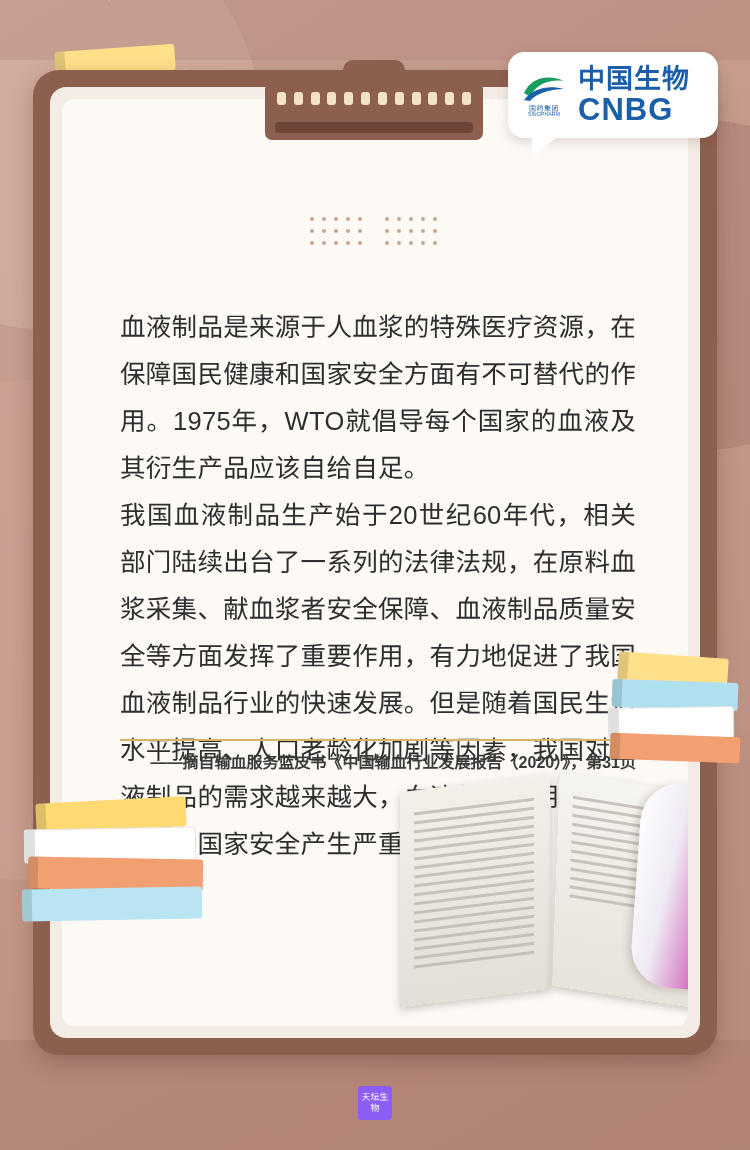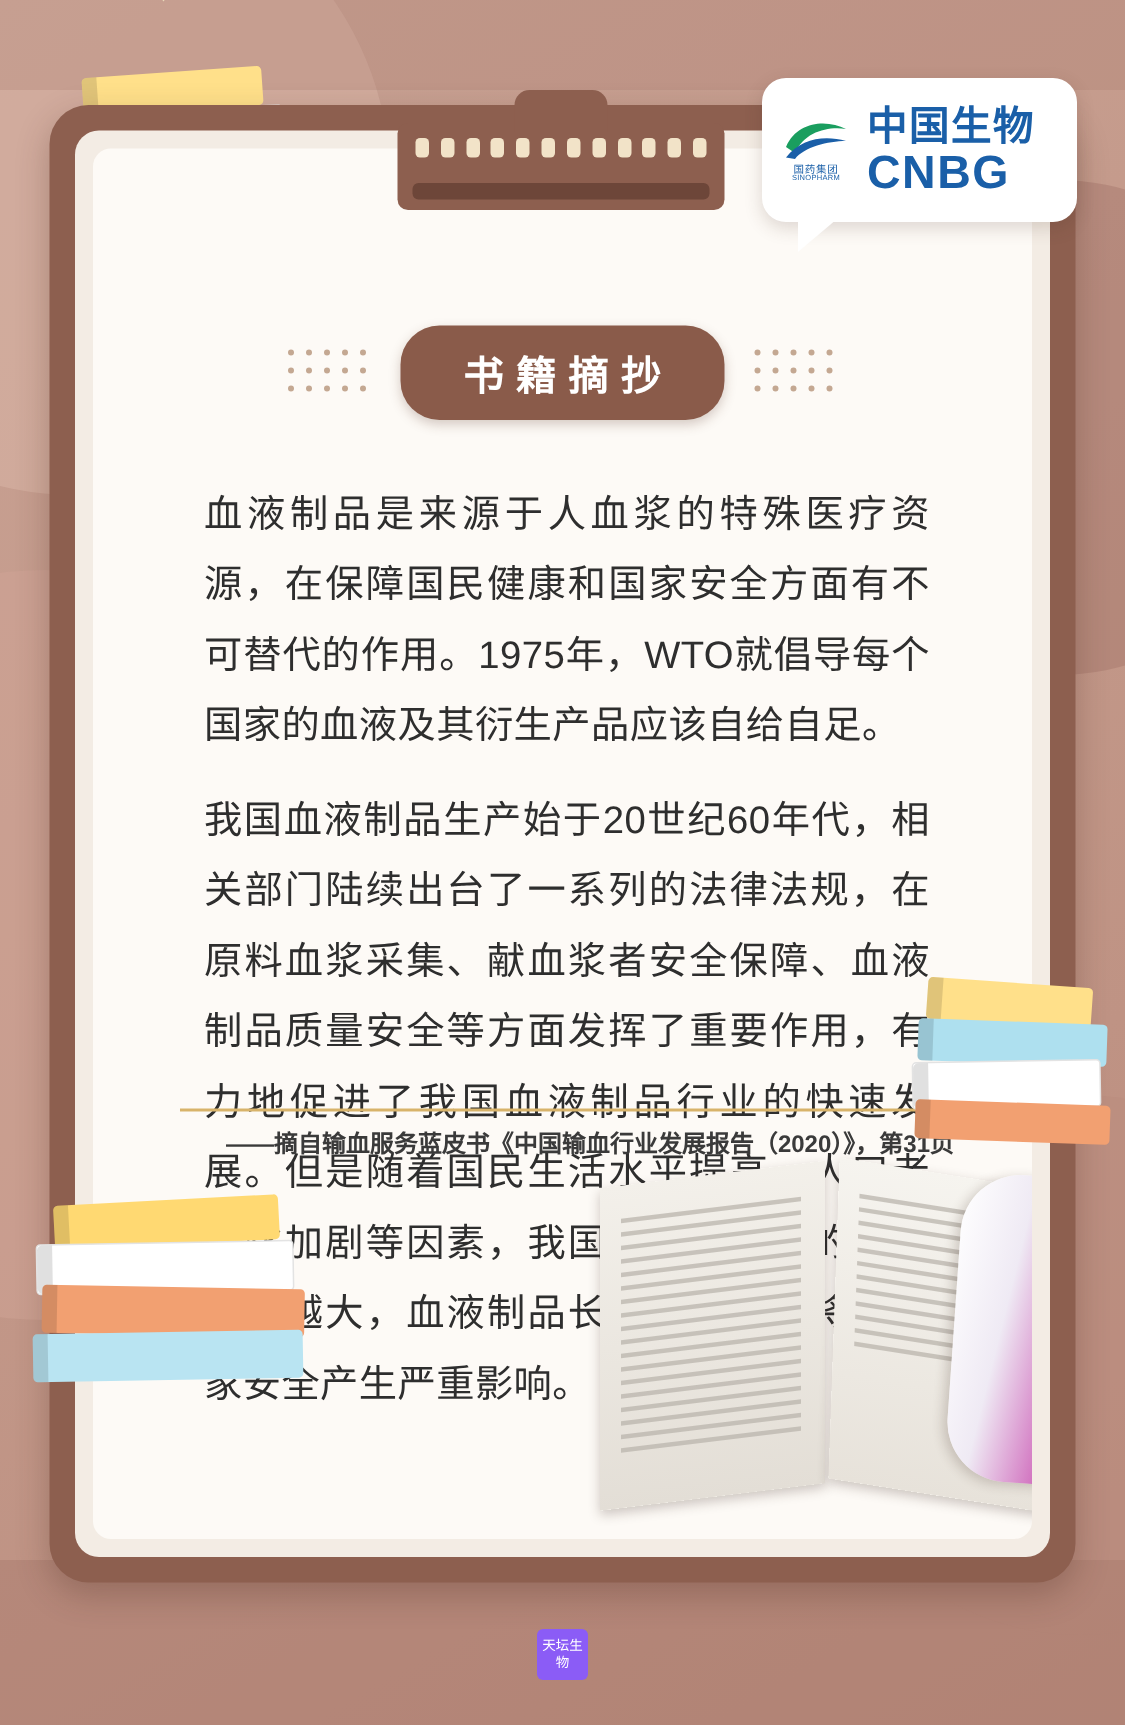--- a/index.html
+++ b/index.html
@@ -146,21 +146,21 @@
     border-top: 13px solid #e9d8b7;
     z-index: 7;
   }
 
   
   .logo-bubble {
     position: absolute;
     right: 32px;
     top: 52px;
     width: 210px;
-    height: 96px;
+    height: 86px;
     background: #ffffff;
     border-radius: 16px;
     box-shadow: 0 4px 12px rgba(80,50,40,.18);
     display: flex;
     align-items: center;
     gap: 8px;
     padding: 0 10px;
     box-sizing: border-box;
     z-index: 9;
   }
@@ -250,21 +250,21 @@
     position: absolute;
     left: 58px;
     right: 52px;
     top: 205px;
     font-size: 25.5px;
     line-height: 47px;
     color: #2e2e2e;
     letter-spacing: .3px;
     text-align: justify;
   }
-  .body-text p { margin: 16px; }
+  .body-text p { margin: 0; }
 
   .source {
     position: absolute;
     left: 58px;
     right: 52px;
     top: 640px;
     border-top: 2px solid #d8b36a;
     padding-top: 8px;
     font-size: 16px;
     color: #3a3a3a;
@@ -431,21 +431,20 @@
               <i></i>
               <i></i>
               <i></i>
               <i></i>
             <i></i>
               <i></i>
               <i></i>
               <i></i>
               <i></i>
           </div>
-          <div class="title-pill">书籍摘抄</div>
           <div class="dots">
             <i></i>
               <i></i>
               <i></i>
               <i></i>
               <i></i>
             <i></i>
               <i></i>
               <i></i>
               <i></i>

